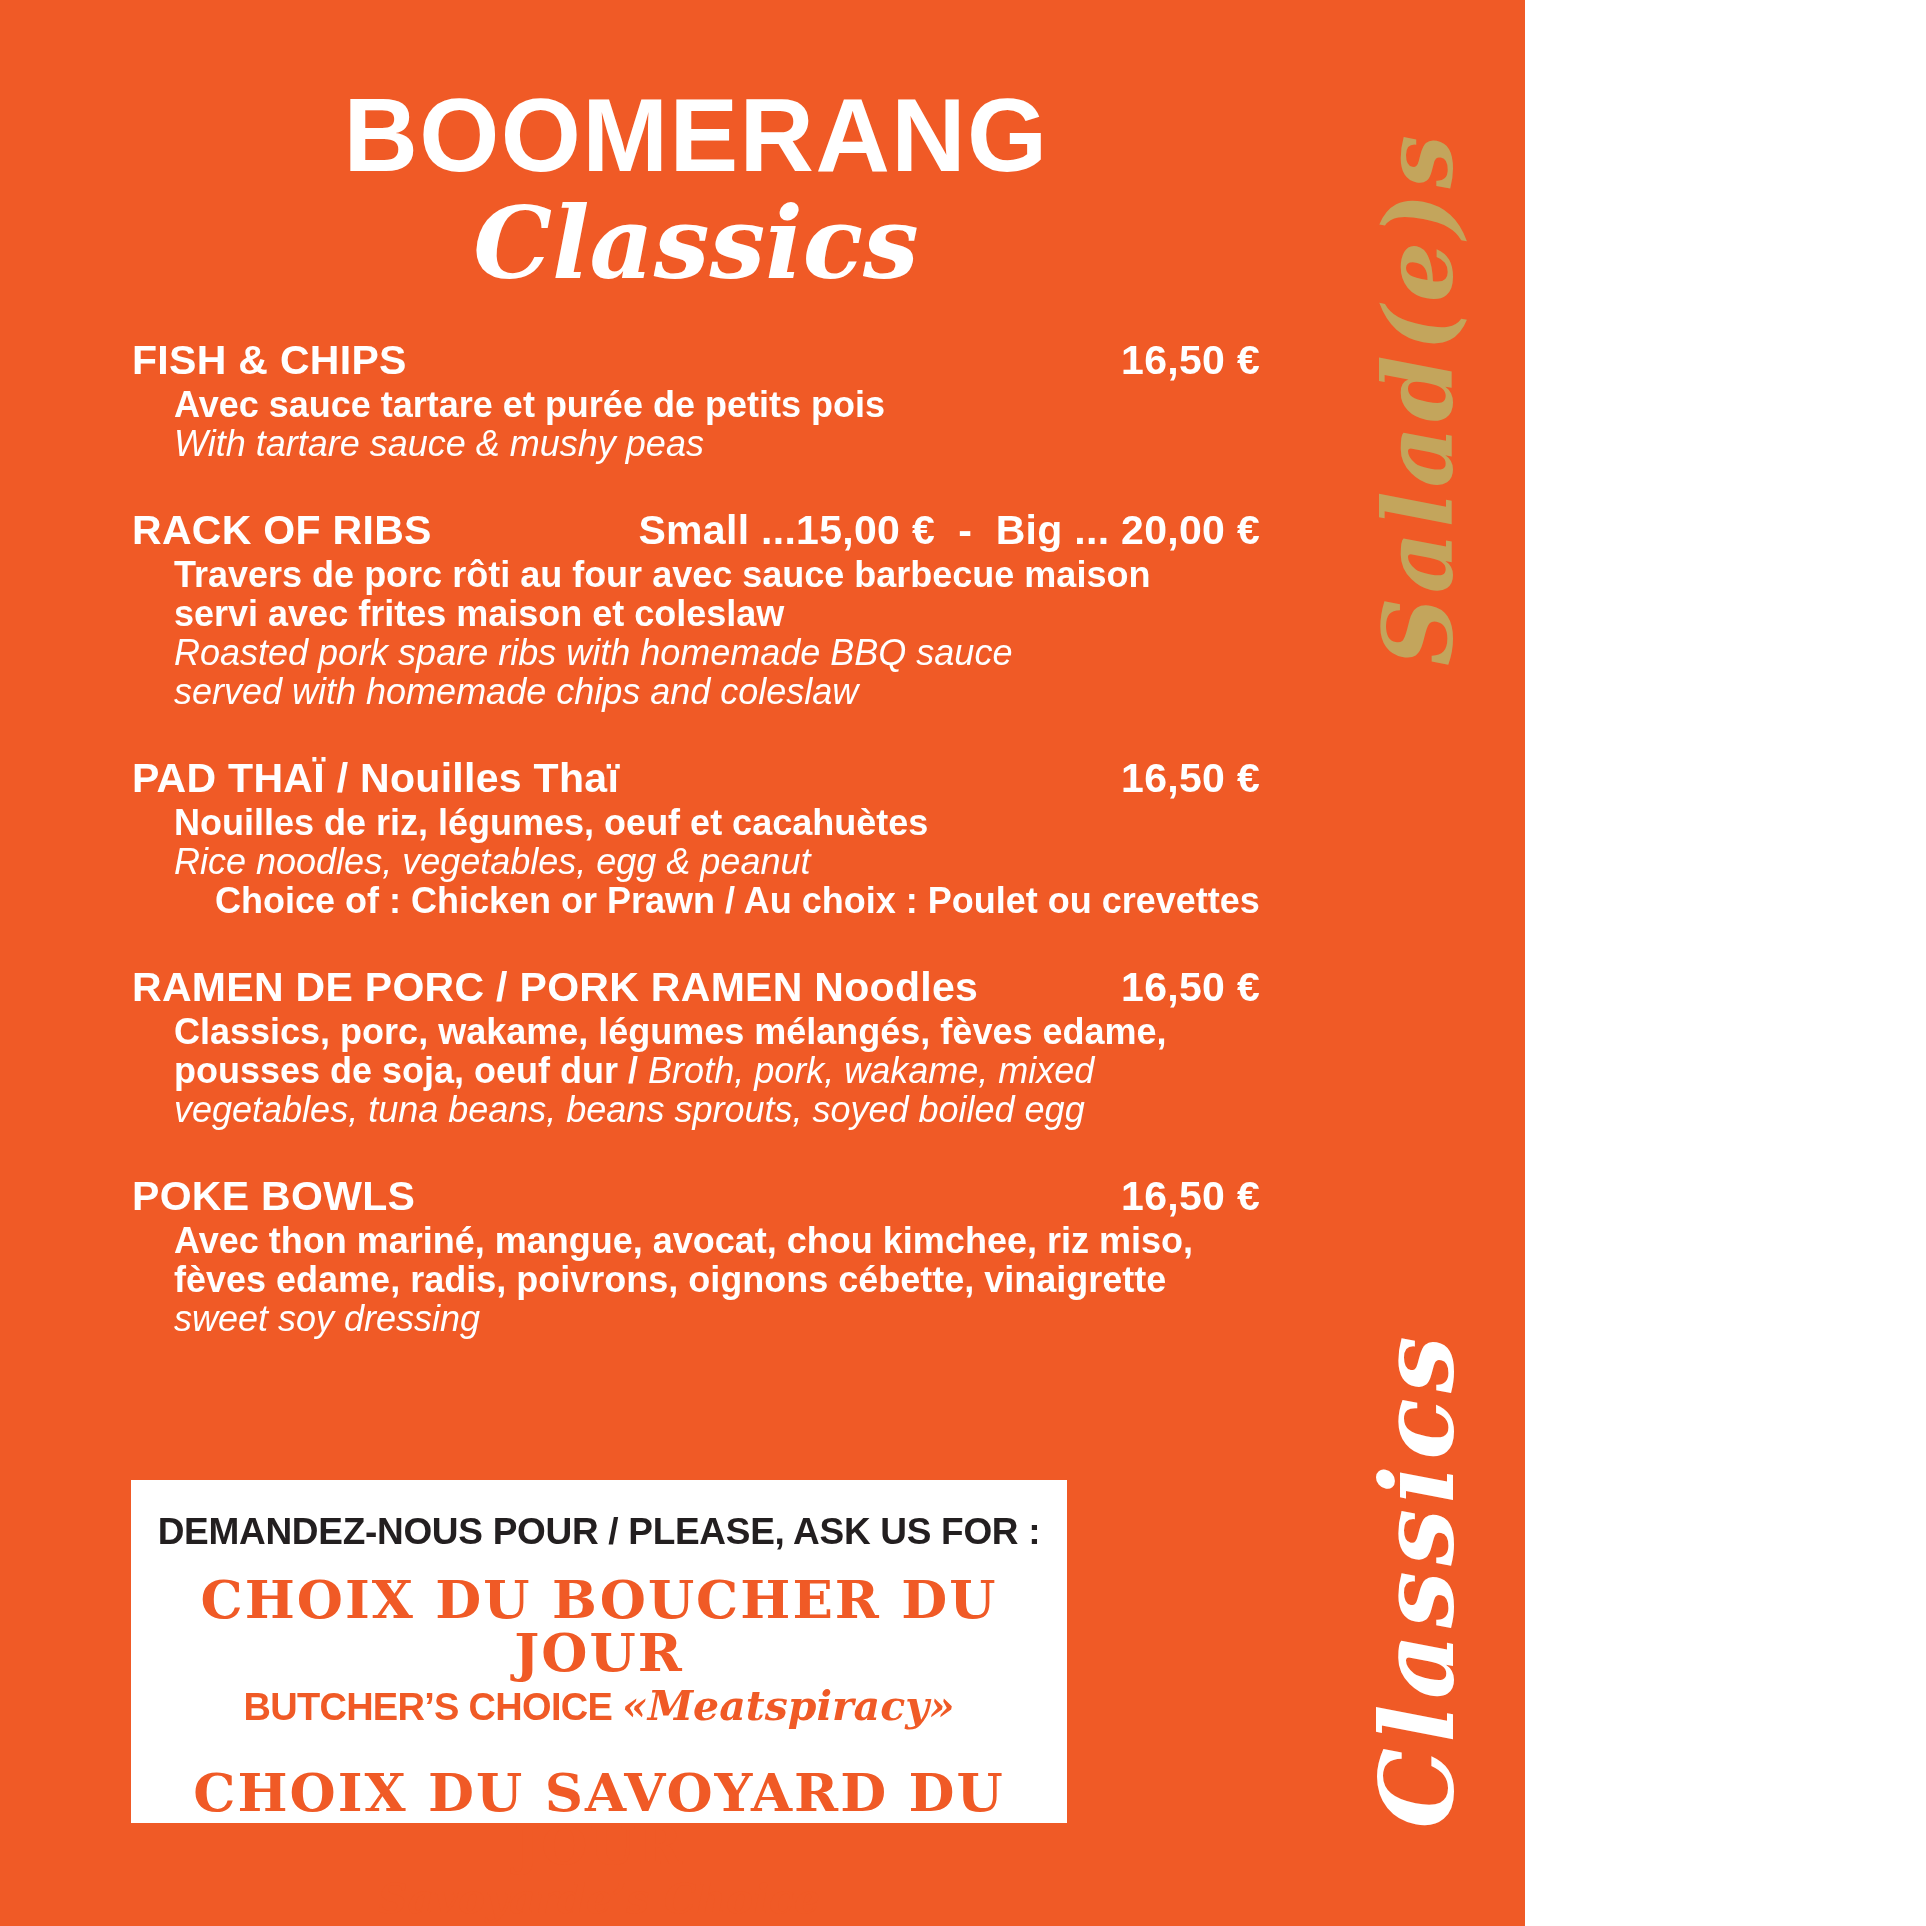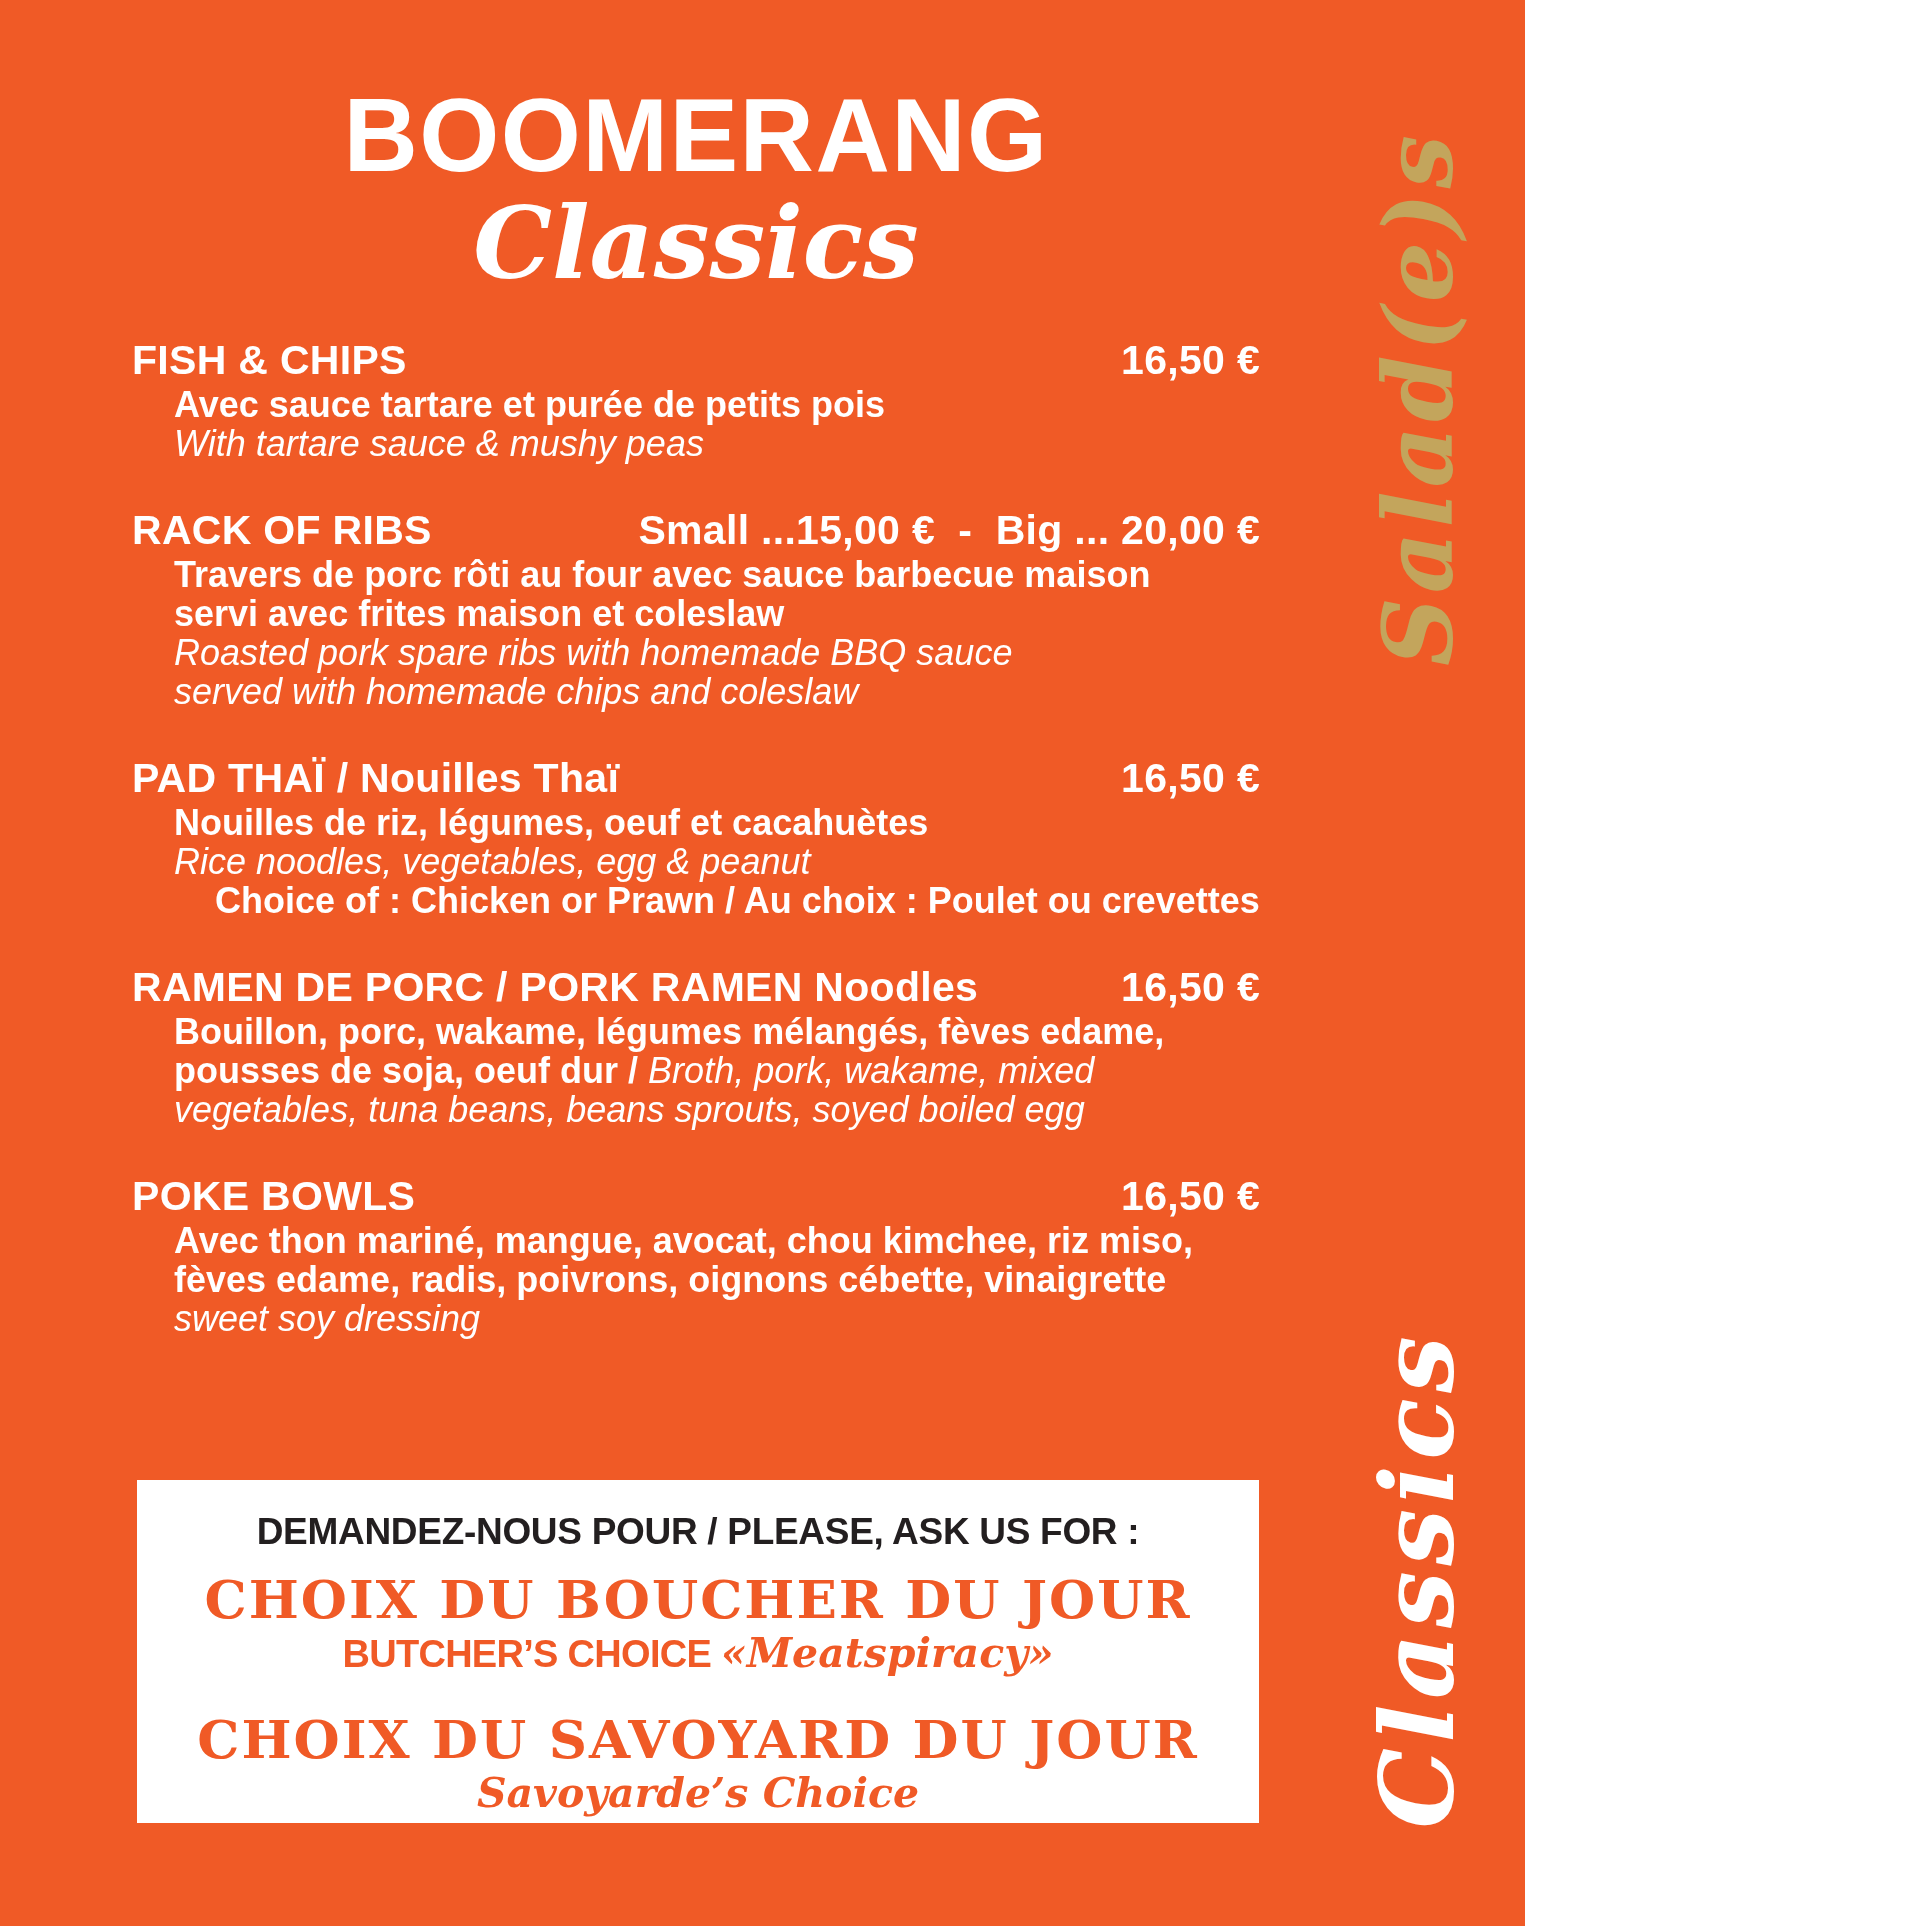--- a/index.html
+++ b/index.html
@@ -36,21 +36,21 @@
     display:flex;justify-content:space-between;align-items:baseline;
     font-weight:bold;font-size:41px;line-height:50px;letter-spacing:0.3px;
   }
   .item-name{white-space:pre;}
   .item-price{white-space:pre;}
   .line{font-size:36px;line-height:39px;padding-left:42px;}
   .line.indent2{padding-left:83px;}
   .seg-fr{font-weight:bold;}
   .seg-en{font-style:italic;font-weight:normal;}
   .ask-box{
-    position:absolute;left:137px;top:1480px;width:1122px;height:343px;
+    position:absolute;left:131px;top:1480px;width:936px;height:343px;
     background:#ffffff;color:var(--ink);text-align:center;
   }
   .ask-heading{
     padding-top:31px;font-size:37px;font-weight:bold;letter-spacing:-0.3px;color:var(--ink);
   }
   .ask-entry{margin-top:20.4px;}
   .ask-entry + .ask-entry{margin-top:39px;}
   .ask-title{
     color:var(--orange);font-family:"DejaVu Serif",serif;font-weight:bold;
     font-size:53px;line-height:1.0;letter-spacing:2px;
@@ -112,21 +112,21 @@
           </div>
           <div class="line indent1"><span class="seg-fr">Nouilles de riz, légumes, oeuf et cacahuètes</span></div>
           <div class="line indent1"><span class="seg-en">Rice noodles, vegetables, egg &amp; peanut</span></div>
           <div class="line indent2"><span class="seg-fr">Choice of : Chicken or Prawn / Au choix : Poulet ou crevettes</span></div>
         </div>
         <div class="item">
           <div class="item-head">
             <span class="item-name">RAMEN DE PORC / PORK RAMEN Noodles</span>
             <span class="item-price">16,50 €</span>
           </div>
-          <div class="line indent1"><span class="seg-fr">Bouillon, porc, wakame, légumes mélangés, fèves edame,</span></div>
+          <div class="line indent1"><span class="seg-fr">Classics, porc, wakame, légumes mélangés, fèves edame,</span></div>
           <div class="line indent1"><span class="seg-fr">pousses de soja, oeuf dur / </span><span class="seg-en">Broth, pork, wakame, mixed</span></div>
           <div class="line indent1"><span class="seg-en">vegetables, tuna beans, beans sprouts, soyed boiled egg</span></div>
         </div>
         <div class="item">
           <div class="item-head">
             <span class="item-name">POKE BOWLS</span>
             <span class="item-price">16,50 €</span>
           </div>
           <div class="line indent1"><span class="seg-fr">Avec thon mariné, mangue, avocat, chou kimchee, riz miso,</span></div>
           <div class="line indent1"><span class="seg-fr">fèves edame, radis, poivrons, oignons cébette, vinaigrette</span></div>

